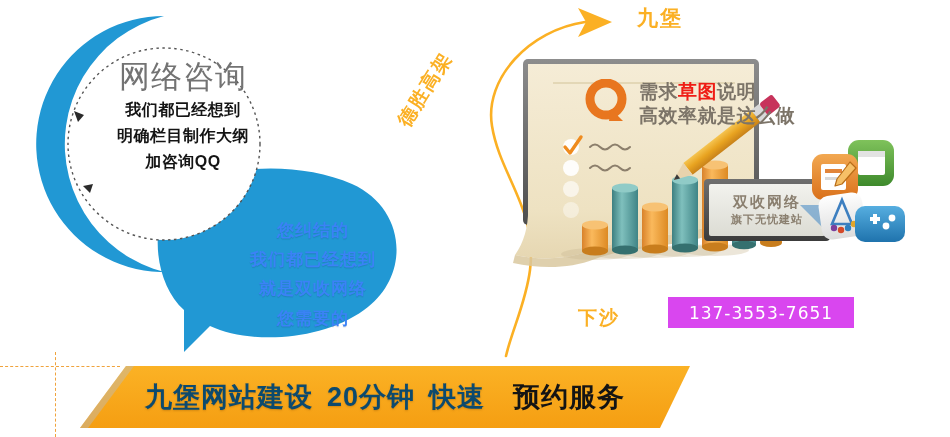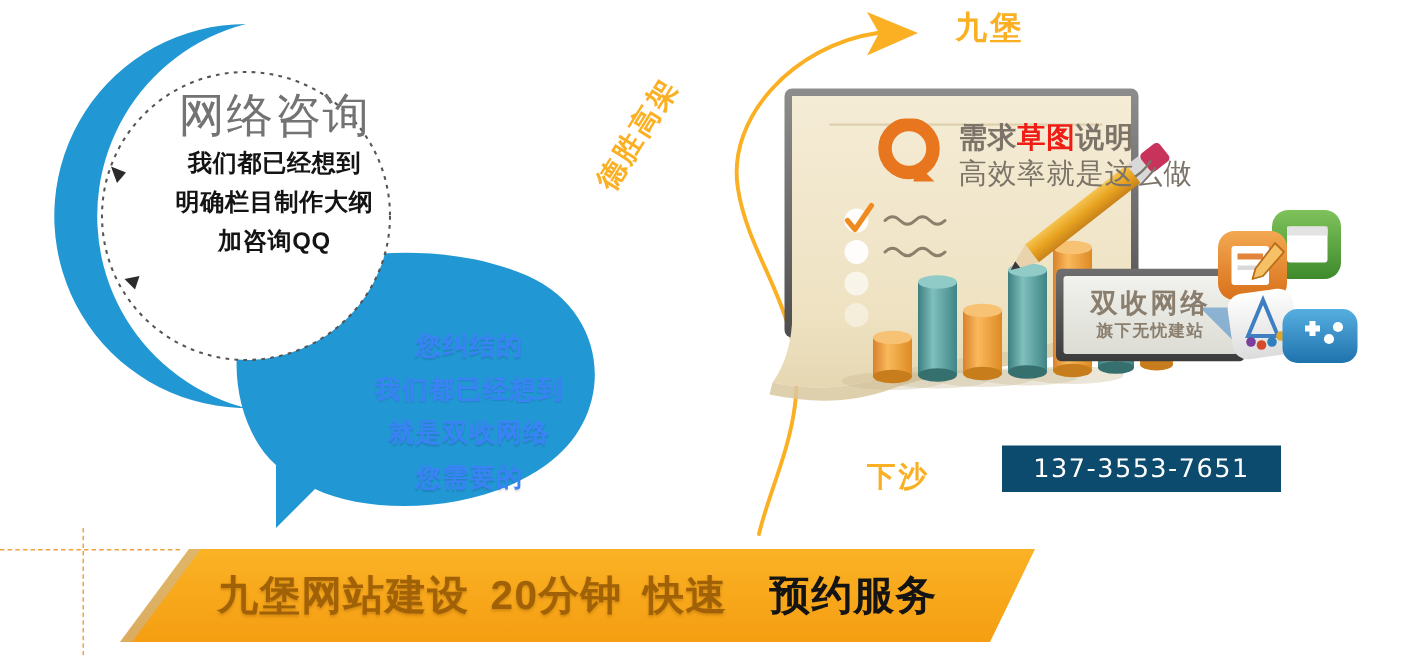--- a/index.html
+++ b/index.html
@@ -31,59 +31,59 @@
                  text-align:center; color:#3b82f6; }
   .bubble-line { font-size:17px; line-height:1.72; font-weight:700; letter-spacing:1px;
                  text-shadow:0 1px 1px rgba(0,0,0,.12); }
 
   
   .banner { position:absolute; left:80px; top:366px; width:610px; height:62px; }
   .banner svg { display:block; }
   .banner-text { position:absolute; left:0; top:0; width:610px; height:62px;
                  display:flex; align-items:center; justify-content:center;
                  font-size:27px; font-weight:700; letter-spacing:1px; white-space:nowrap; }
-  .bt-white { color:#a16207; text-shadow:0 1px 2px rgba(140,80,0,.35); }
+  .bt-white { color:#0c4a6e; text-shadow:0 1px 2px rgba(140,80,0,.35); }
   .bt-dark  { color:#141414; }
   .bt-sp { display:inline-block; width:14px; }
 
   
   .lab-jiubao { position:absolute; left:637px; top:4px; font-size:21px; color:#fbb024;
                 font-weight:700; letter-spacing:2px; }
   .lab-xiasha { position:absolute; left:578px; top:305px; font-size:19px; color:#fbb024;
                 font-weight:700; letter-spacing:2px; }
   .lab-desheng { position:absolute; left:392px; top:118px; font-size:19px; color:#fbb024;
                  font-weight:700; letter-spacing:2px; transform:rotate(-58deg);
                  transform-origin:left top; white-space:nowrap; }
 
   .route { position:absolute; left:380px; top:0px; width:300px; height:360px; }
 
   
   .phone { position:absolute; left:668px; top:297px; width:186px; height:31px;
-           background:#0c4a6e; display:flex; align-items:center; justify-content:center; }
+           background:#d946ef; display:flex; align-items:center; justify-content:center; }
   .phone span { color:#ffffff; font-size:17px; letter-spacing:1px;
                 font-family:"DejaVu Sans",sans-serif; }
 
   
   .scene { position:absolute; left:495px; top:55px; width:330px; height:230px; }
   .scene svg { display:block; }
 
   .slide-head { position:absolute; left:90px; top:22px; width:230px; }
   .q-mark { position:absolute; left:0px; top:2px; width:46px; height:46px; }
   .slide-l1 { position:absolute; left:54px; top:2px; font-size:19px; color:#7c7468;
               font-weight:700; white-space:nowrap; letter-spacing:.5px; }
   .slide-l2 { position:absolute; left:54px; top:26px; font-size:19px; color:#7c7468;
-              font-weight:400; white-space:nowrap; letter-spacing:.5px; }
+              font-weight:700; white-space:nowrap; letter-spacing:.5px; }
   .red { color:#ef1d15; }
 
   
   .mini-screen { position:absolute; left:704px; top:179px; width:126px; height:62px; }
   .mini-label { position:absolute; left:0; top:0; width:126px; height:62px;
                 display:flex; flex-direction:column; align-items:center;
                 justify-content:center; }
-  .mini-l1 { font-size:18px; color:#8a7f6f; font-weight:700; letter-spacing:2px;
+  .mini-l1 { font-size:15px; color:#8a7f6f; font-weight:700; letter-spacing:2px;
              line-height:1.25; }
   .mini-l2 { font-size:11px; color:#8a7f6f; font-weight:700; letter-spacing:1px;
              line-height:1.35; }
 
   
   .icons { position:absolute; left:810px; top:138px; width:140px; height:115px; }
 </style>
 </head>
 <body>
 

